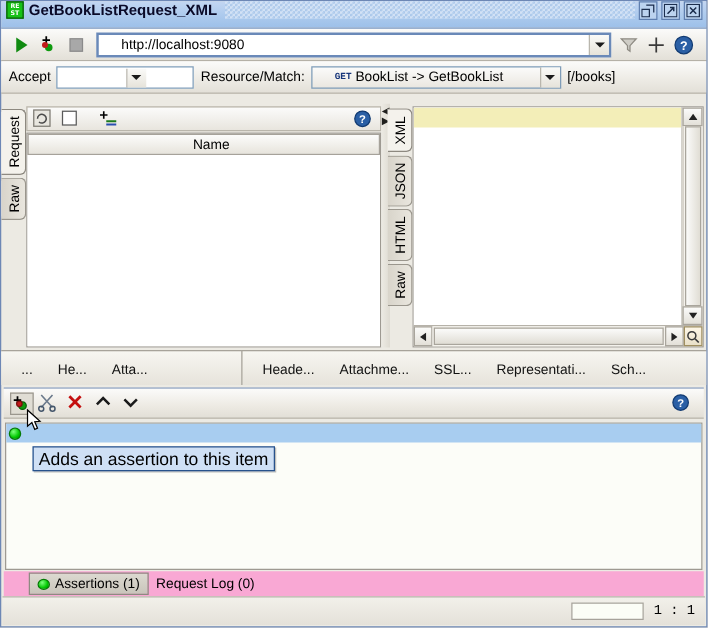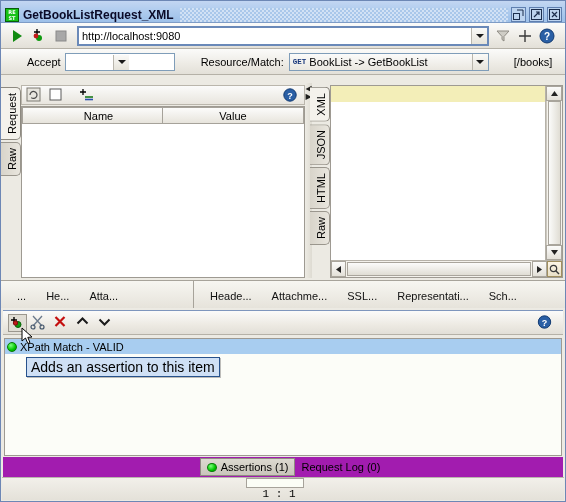--- a/index.html
+++ b/index.html
@@ -14,21 +14,21 @@
     box-sizing:border-box;
     border:1px solid #6d87b5;
     background:#eceae3;
   }
 
   
   .titlebar{
     height:22px;box-sizing:border-box;
     background:linear-gradient(to bottom,#c3d6f2 0%,#aecbee 50%,#9dc0e9 100%);
     border-bottom:1px solid #7e9cc6;
-    display:flex;align-items:flex-end;padding:16px 3px 0 4px;
+    display:flex;align-items:flex-start;padding:0 3px 0 4px;
     position:relative;
   }
   .title-icon{
     width:14px;height:14px;flex:0 0 14px;margin-right:4px;
     background:#17c217;border:1px solid #0a5c0a;
     font-size:5px;line-height:5.5px;color:#fff;font-weight:bold;
     text-align:center;letter-spacing:0px;
     font-family:"DejaVu Sans",sans-serif;
     padding-top:1px;box-sizing:border-box;
   }
@@ -63,37 +63,37 @@
     width:20px;height:20px;flex:0 0 20px;margin-right:2px;
     position:relative;
   }
   .tool-ico svg{position:absolute;left:0;top:0;}
   .spacer{flex:1 1 auto;}
 
   .combo{
     height:18px;box-sizing:border-box;
     border:1px solid #7f9db9;background:#fff;
     display:flex;align-items:center;
-    font-size:11px;padding-left:3px;
+    font-size:11px;padding-left:18px;
   }
   .combo.focus{border:2px solid #6a89b8;}
   .combo .cval{flex:1 1 auto;white-space:nowrap;overflow:hidden;}
   .combo .arrow{
     width:15px;flex:0 0 15px;height:100%;
     background:linear-gradient(to bottom,#fafaf8,#e6e3da);
     border-left:1px solid #b9b6ad;
     display:flex;align-items:center;justify-content:center;
   }
   .caret{
     width:0;height:0;border-left:4px solid transparent;border-right:4px solid transparent;
     border-top:4px solid #1a1a1a;
   }
   .url-combo{flex:1 1 auto;margin:0 4px;height:20px;}
 
-  .lbl{font-size:11px;white-space:nowrap;margin-left:20px;}
+  .lbl{font-size:11px;white-space:nowrap;}
 
   
   .mid{
     position:absolute;left:0;top:82px;right:0;height:195px;
     display:flex;
   }
   .vtabs{
     width:20px;flex:0 0 20px;padding-top:4px;
     display:flex;flex-direction:column;align-items:stretch;
   }
@@ -248,37 +248,36 @@
     box-shadow:1px 1px 0 rgba(0,0,0,.25);
   }
   .cursor{
     position:absolute;left:16px;top:8px;width:14px;height:20px;pointer-events:none;
   }
 
   
   .bottabs{
     position:absolute;left:2px;right:2px;bottom:24px;height:20px;
     display:flex;align-items:center;padding-left:20px;
-    background:#a21caf;
-    justify-content:center;
+    background:#f9a8d4;
   }
   .btab{
     font-size:11px;padding:2px 6px;display:flex;align-items:center;
     white-space:nowrap;
   }
   .btab.sel{
     background:linear-gradient(to bottom,#dcd9d0,#c9c5bb);
     border:1px solid #8e8a81;
   }
   .btab .dot{width:9px;height:9px;margin-right:4px;}
   .statusbar{
     position:absolute;left:1px;right:1px;bottom:1px;height:22px;
     background:linear-gradient(to bottom,#f2f0ea,#e4e1d9);
     border-top:1px solid #bab6ad;
-    display:flex;align-items:center;justify-content:flex-end;padding-right:8px;flex-direction:column;
+    display:flex;align-items:center;justify-content:flex-end;padding-right:8px;
   }
   .status-box{
     width:58px;height:14px;background:#fbfdf6;border:1px solid #a6a29a;
     margin-right:8px;box-sizing:border-box;
   }
   .status-txt{font-family:"Liberation Mono","DejaVu Sans Mono",monospace;font-size:11px;}
 </style>
 </head>
 <body>
 
@@ -411,21 +410,20 @@
           <svg width="18" height="16" viewBox="0 0 18 16">
             <circle cx="9" cy="8" r="6.2" fill="#2a5fa5" stroke="#123b72"></circle>
             <text x="9" y="11.5" font-size="9" font-family="sans-serif" fill="#fff" text-anchor="middle" font-weight="bold">?</text>
           </svg>
         </div>
       </div>
 
       <div class="tablebox">
         <div class="thead">
           <div class="th">Name</div>
-          <div class="th">Value</div>
         </div>
         <div class="tbody"></div>
       </div>
     </div>
 
     <div class="divider">
       <div class="div-arrows">◀<br>▶</div>
     </div>
 
     <div class="vtabs" style="margin-left:-2px;">
@@ -542,21 +540,20 @@
         <svg width="17" height="16" viewBox="0 0 17 16">
           <circle cx="8.5" cy="8" r="6.2" fill="#2a5fa5" stroke="#123b72"></circle>
           <text x="8.5" y="11.5" font-size="9" font-family="sans-serif" fill="#fff" text-anchor="middle" font-weight="bold">?</text>
         </svg>
       </div>
     </div>
 
     <div class="assert-list">
       <div class="arow">
         <span class="dot"></span>
-        <span>XPath Match - VALID</span>
       </div>
       <div class="tooltip">Adds an assertion to this item</div>
       <div class="cursor" style="top:-12px;left:16px;">
         <svg width="14" height="20" viewBox="0 0 14 20">
           <path d="M1 1 L1 14 L4.5 11 L6.8 16.5 L9 15.6 L6.8 10.4 L11 10 Z" fill="#ffffff" stroke="#000000" stroke-width="1"></path>
         </svg>
       </div>
     </div>
   </div>
 

